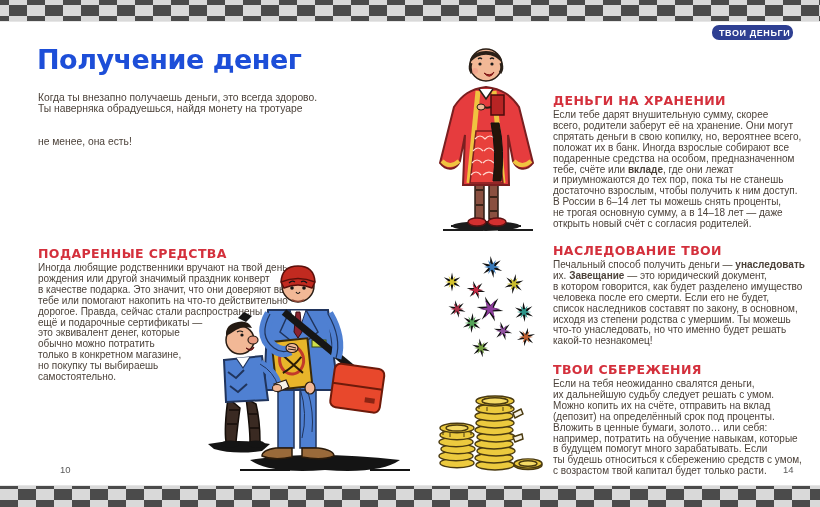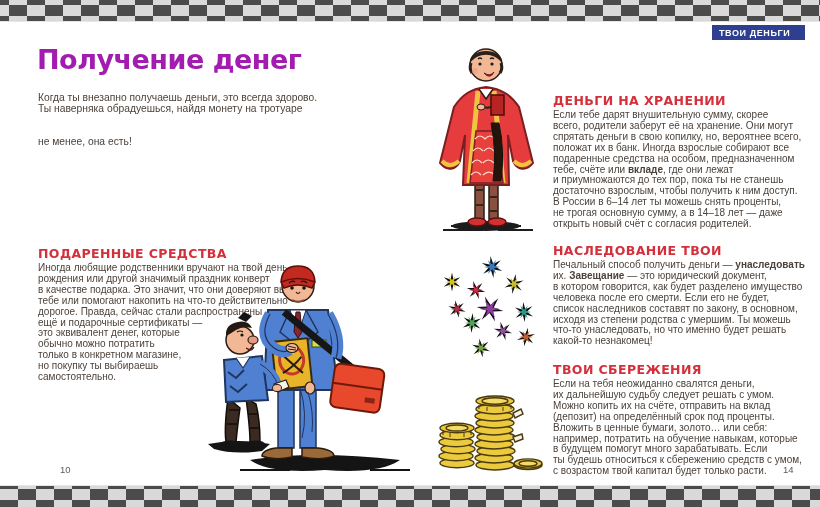--- a/index.html
+++ b/index.html
@@ -14,27 +14,28 @@
     background: repeating-conic-gradient(#4b4b4b 0% 25%, #d9d9d9 0% 50%);
     background-size:36px 22px;
   }
   .checker.top { top:0; background-position:9px -6px; border-bottom:1px solid #e6e6e6; }
   .checker.bottom { top:485px; background-position:0 3px; border-top:1px solid #e6e6e6; }
 
   .badge {
     position:absolute; left:712px; top:25px;
     background:#2e3f92; color:#ffffff;
     font-size:9px; font-weight:bold; letter-spacing:0.6px;
-    padding:3px 15px 2px 7px;
+    padding:3px 3px 2px 7px;
+    border-radius:7px;
   }
 
   .page-title {
     position:absolute; left:37px; top:44px;
     font-family:"DejaVu Sans", sans-serif;
-    font-size:27px; font-weight:bold; color:#a21caf; letter-spacing:-0.5px;
+    font-size:27px; font-weight:bold; color:#1d4ed8; letter-spacing:-0.5px;
   }
 
   .body-text { font-size:10px; line-height:10.9px; color:#4c423a; }
   .intro { position:absolute; left:38px; top:92px; font-size:10.3px; line-height:11.1px; }
 
   .sec-heading {
     font-family:"DejaVu Sans", sans-serif;
     font-size:12.5px; font-weight:bold; color:#d4303c; letter-spacing:0.4px;
     white-space:nowrap;
   }

